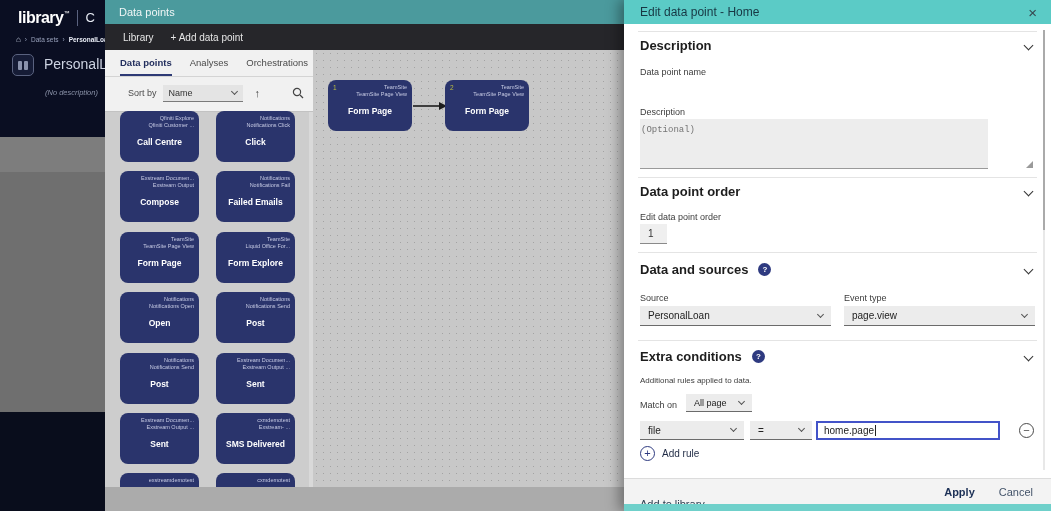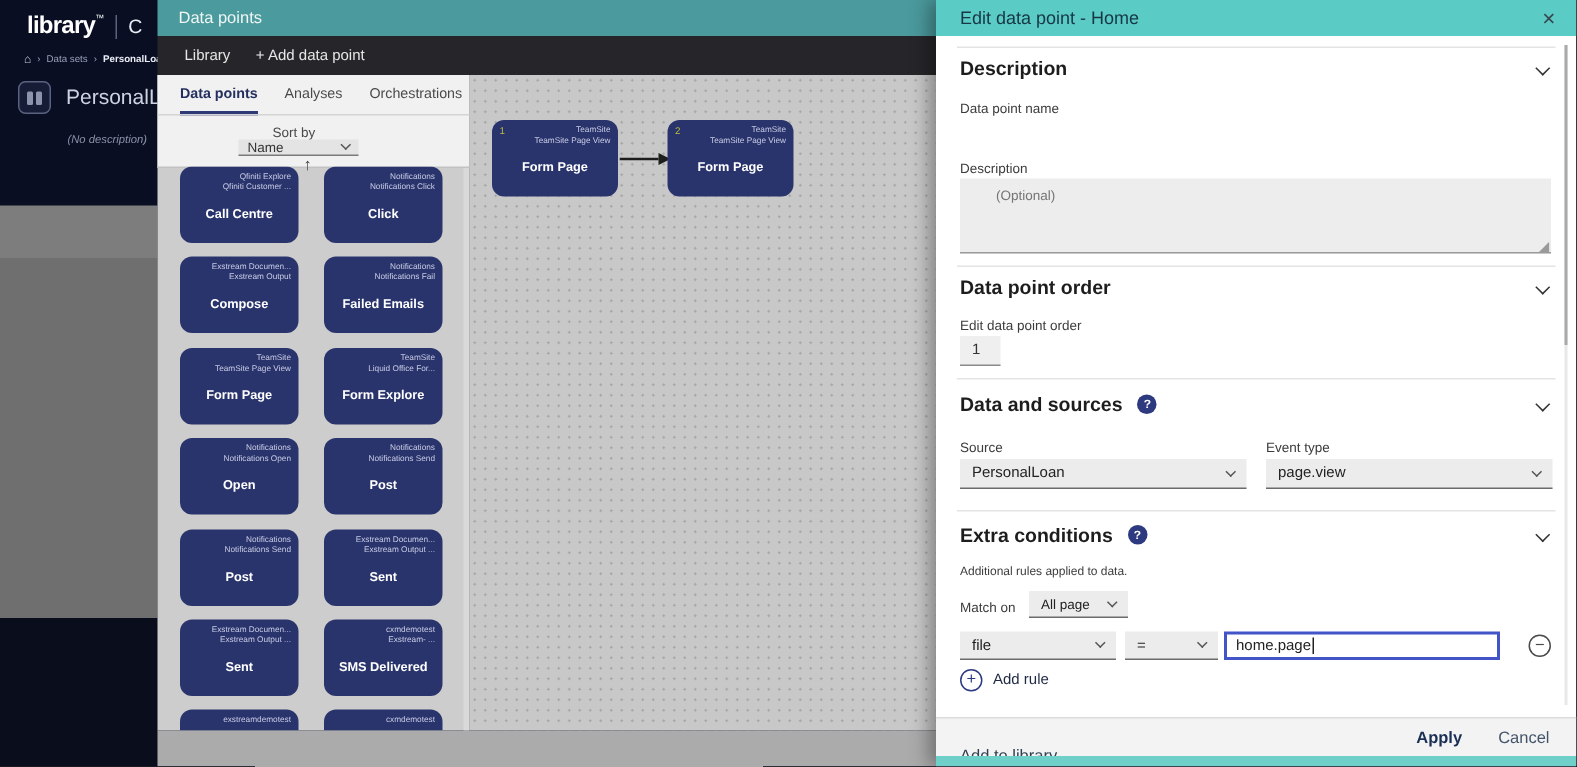--- a/index.html
+++ b/index.html
@@ -32,21 +32,21 @@
   .dp-titlebar { position:absolute; left:105px; top:0; width:519px; height:24px; background:#4b9a9d; color:#f0f6f6; font-size:11px; display:flex; align-items:center; padding-left:14px; }
   .dp-toolbar { position:absolute; left:105px; top:24px; width:519px; height:26px; background:#26262a; color:#e6e6e6; font-size:10px; display:flex; align-items:center; gap:17px; padding-left:18px; }
   .dp-toolbar span { cursor:default; }
 
   .lib-bg { position:absolute; left:105px; top:50px; width:208px; height:437px; background:#cdcdcd; }
   .lib-head { position:absolute; left:105px; top:50px; width:208px; height:62px; background:#f1f1f1; border-bottom:1px solid #c2c2c2; }
   .tabs { position:absolute; left:120px; top:57px; display:flex; gap:18px; font-size:9.5px; color:#4a4a4a; }
   .tab { padding-bottom:6px; }
   .tab.active { color:#232f5e; font-weight:bold; border-bottom:3px solid #2e3a75; }
   .tabs-sep { position:absolute; left:105px; top:76px; width:208px; height:1px; background:#d4d4d4; }
-  .sort-row { position:absolute; left:104px; top:83px; width:190px; height:20px; display:flex; align-items:center;flex-direction:column; }
+  .sort-row { position:absolute; left:128px; top:83px; width:190px; height:20px; display:flex; align-items:center; }
   .sort-label { font-size:9px; color:#4a4a4a; margin-right:6px; }
   .dd { position:relative; background:#e4e4e4; border-bottom:1px solid #7a7a7a; height:17px; display:flex; align-items:center; padding:0 6px; font-size:9px; color:#333; }
   .dd .chev { margin-left:auto; }
   .sort-dd { width:80px; }
   .sort-dir { margin-left:12px; font-size:11px; color:#444; }
   .search-ic { margin-left:32px; }
 
   .chev { width:5px; height:5px; border-right:1.3px solid #555; border-bottom:1.3px solid #555; transform:rotate(45deg); display:inline-block; margin-top:-3px; }
 
   .card-grid { position:absolute; left:105px; top:111px; width:208px; height:376px; overflow:hidden; }
@@ -75,21 +75,21 @@
   .foot-cancel { margin-left:24px; color:#44546a; }
   .drawer-teal-strip { position:absolute; left:0; top:504px; width:427px; height:7px; background:#6fd0ca; }
   .d-scroll-track { position:absolute; left:419px; top:30px; width:2px; height:440px; background:#e8e8e8; }
   .d-scroll-thumb { position:absolute; left:419px; top:30px; width:2px; height:200px; background:#aaaaaa; }
 
   .d-div { position:absolute; left:14px; width:399px; height:1px; background:#e4e4e4; }
   .sec-title { position:absolute; left:16px; font-size:13px; font-weight:bold; color:#1d1d1d; display:flex; align-items:center; gap:10px; }
   .sec-chev { position:absolute; left:401px; width:7px; height:7px; border-right:1.6px solid #333; border-bottom:1.6px solid #333; transform:rotate(45deg); }
   .d-label { position:absolute; left:16px; font-size:9px; color:#3c3c3c; }
   .d-input { position:absolute; background:#efefef; border:none; border-bottom:1px solid #8a8a8a; height:20px; font-size:10px; color:#333; padding:0 8px; font-family:"Liberation Sans", sans-serif; }
-  .d-textarea { position:absolute; left:16px; top:119px; width:394px; height:50px; background:#ededed; border:none; border-bottom:1px solid #9a9a9a; font-size:9px; color:#666; padding:6px 24px; resize:none; font-family:Liberation Sans, sans-serif; }
+  .d-textarea { position:absolute; left:16px; top:119px; width:348px; height:50px; background:#ededed; border:none; border-bottom:1px solid #9a9a9a; font-size:9px; color:#666; padding:6px 1px; resize:none; font-family:Liberation Mono, monospace; }
   .resize-grip { position:absolute; left:402px; top:161px; width:7px; height:7px; background:linear-gradient(135deg, transparent 50%, #9a9a9a 50%); clip-path:polygon(100% 0, 100% 100%, 0 100%); }
   .help-ic { width:13px; height:13px; border-radius:50%; background:#2e3a80; color:#fff; font-size:8px; font-weight:bold; display:inline-flex; align-items:center; justify-content:center; }
   .d-dd { position:absolute; background:#ececec; border-bottom:1px solid #6b6b6b; height:20px; display:flex; align-items:center; padding:0 8px; font-size:10px; color:#222; }
   .d-dd .chev { margin-left:auto; }
   .d-sub { position:absolute; left:16px; font-size:8px; color:#3c3c3c; }
   .rule-input { position:absolute; left:192px; top:421px; width:184px; height:19px; background:#fff; border:2px solid #4353c8; display:flex; align-items:center; padding:0 6px; font-size:10px; color:#222; }
   .caret { width:1px; height:11px; background:#222; margin-left:1px; }
   .minus-btn { position:absolute; left:395px; top:423px; width:15px; height:15px; border:1.4px solid #4a4a4a; border-radius:50%; color:#4a4a4a; font-size:11px; display:flex; align-items:center; justify-content:center; line-height:1; }
   .addrule { position:absolute; left:16px; top:446px; display:flex; align-items:center; gap:7px; }
   .plus-btn { width:15px; height:15px; border:1.4px solid #2e3a80; border-radius:50%; color:#2e3a80; font-size:11px; display:flex; align-items:center; justify-content:center; line-height:1; }

